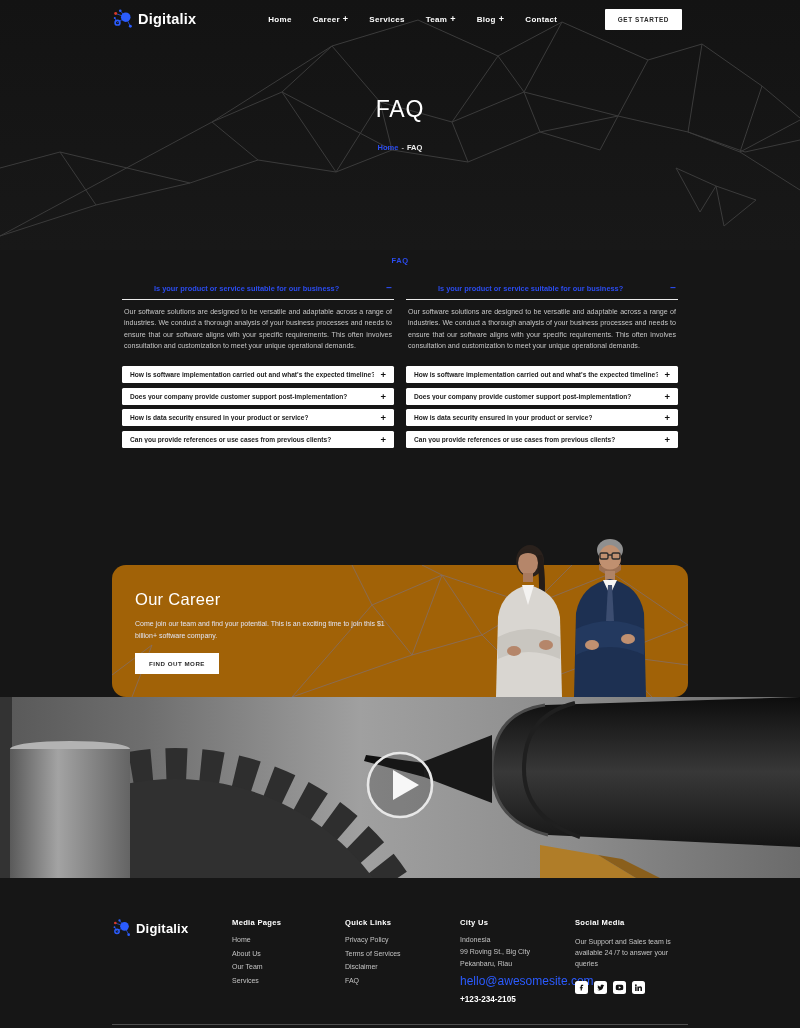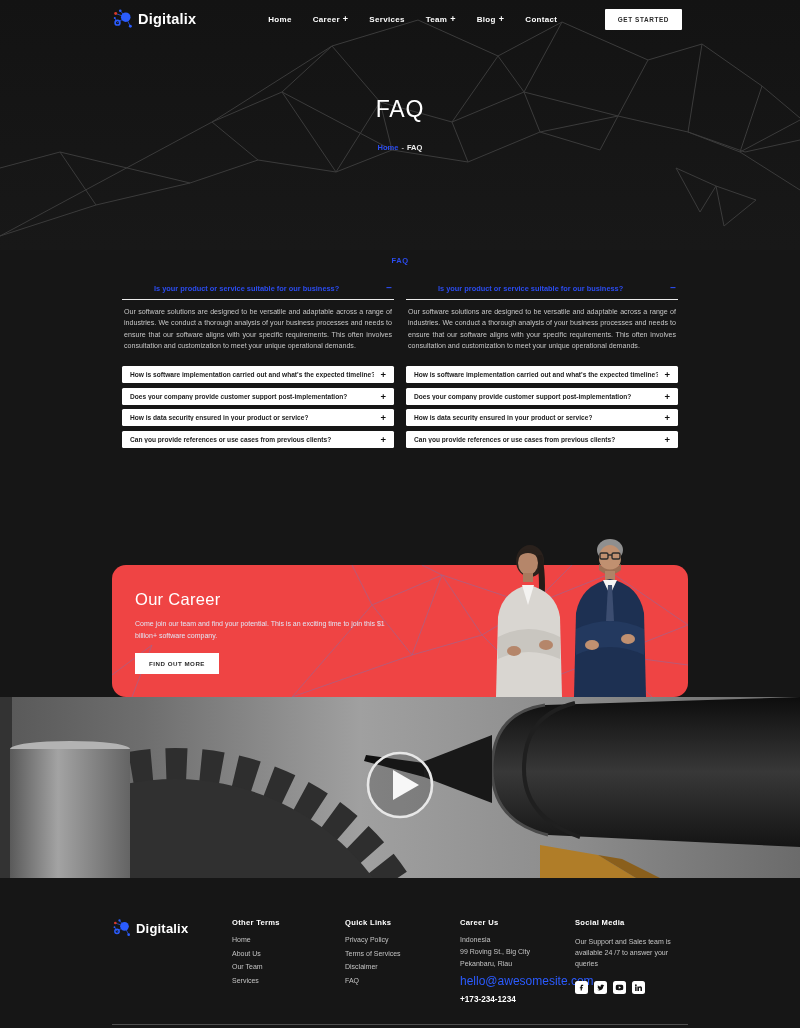--- a/index.html
+++ b/index.html
@@ -33,21 +33,21 @@
   .exp-head { display:flex; justify-content:space-between; align-items:center; padding:3px 2px 6px; cursor:pointer; }
   .exp-q { color:#2b4cf0; font-size:7.4px; font-weight:bold;padding-left:30px; }
   .exp-minus { color:#2b4cf0; font-size:10px; font-weight:bold; line-height:1; }
   .exp-divider { border-top:1.5px solid #ececec; }
   .exp-a { color:#c6c6c6; font-size:7.1px; line-height:1.62; text-align:justify; padding:7px 2px 9px; }
   .acc-row { background:#ffffff; display:flex; justify-content:space-between; align-items:center; height:17px; padding:0 8px; margin-top:4.5px; border-radius:1.5px; cursor:pointer; }
   .acc-q { color:#1b1b1b; font-size:6.6px; font-weight:bold; white-space:nowrap; overflow:hidden; }
   .acc-plus { color:#111111; font-size:9.5px; font-weight:bold; line-height:1; margin-left:6px; }
 
   
-  .career-card { position:relative; width:576px; height:132px; margin:83px 0 0 112px; background:#ef4444; border-radius:14px; }
+  .career-card { position:relative; width:576px; height:132px; margin:83px 0 0 112px; background:#a16207; border-radius:14px; }
   .career-mesh { position:absolute; inset:0; border-radius:14px; overflow:hidden; pointer-events:none; }
   .career-inner { position:relative; z-index:2; padding:25px 0 0 23px; width:310px; }
   .career-h { color:#ffffff; font-size:16.5px; font-weight:500; letter-spacing:.3px; }
   .career-p { color:#e2e5f4; font-size:7px; line-height:1.65; margin-top:9px; width:262px; }
   .career-btn { display:inline-block; margin-top:12px; background:#ffffff; color:#2a2a2a; font-size:6.2px; font-weight:bold; letter-spacing:.5px; padding:7px 14px; cursor:pointer; }
   .people { position:absolute; right:12px; bottom:0; width:214px; height:164px; z-index:2; }
 
   
   .video { position:relative; height:181px; }
   .machine { display:block; width:800px; height:181px; }
@@ -295,40 +295,40 @@
             <circle cx="6" cy="16" r="2.6" fill="none" stroke="#2a5cff" stroke-width="1.8"></circle>
             <circle cx="4" cy="6" r="1.6" fill="#d93a2b"></circle>
             <circle cx="9" cy="3" r="1.4" fill="#2a5cff"></circle>
             <circle cx="20" cy="20" r="1.6" fill="#2a5cff"></circle>
             <circle cx="3" cy="11" r="1.1" fill="#2a5cff"></circle>
           </svg>
           <span class="logo-text" style="font-size:13px;">Digitalix</span>
         </div>
       </div>
       <div class="f-col-1">
-        <div class="f-title">Other Terms</div>
+        <div class="f-title">Media Pages</div>
         <span class="f-link">Home</span>
         <span class="f-link">About Us</span>
         <span class="f-link">Our Team</span>
         <span class="f-link">Services</span>
       </div>
       <div class="f-col-2">
         <div class="f-title">Quick Links</div>
         <span class="f-link">Privacy Policy</span>
         <span class="f-link">Terms of Services</span>
         <span class="f-link">Disclaimer</span>
         <span class="f-link">FAQ</span>
       </div>
       <div class="f-col-3">
-        <div class="f-title">Career Us</div>
+        <div class="f-title">City Us</div>
         <div class="f-addr">Indonesia</div>
         <div class="f-addr">99 Roving St., Big City</div>
         <div class="f-addr">Pekanbaru, Riau</div>
         <div class="f-email">hello@awesomesite.com</div>
-        <div class="f-phone">+173-234-1234</div>
+        <div class="f-phone">+123-234-2105</div>
       </div>
       <div class="f-col-4">
         <div class="f-title">Social Media</div>
         <div class="f-social-txt">Our Support and Sales team is available 24 /7 to answer your queries</div>
         <div class="social-row">
           <div class="social-btn">
             <svg viewBox="0 0 24 24">
                 <path d="M14 8h2.5V4.8h-2.7C11 4.8 9.8 6.6 9.8 8.7V11H7.5v3h2.3v6.2h3.2V14h2.4l.4-3h-2.8V9c0-.6.3-1 1-1z"></path>
               </svg>
           </div>

